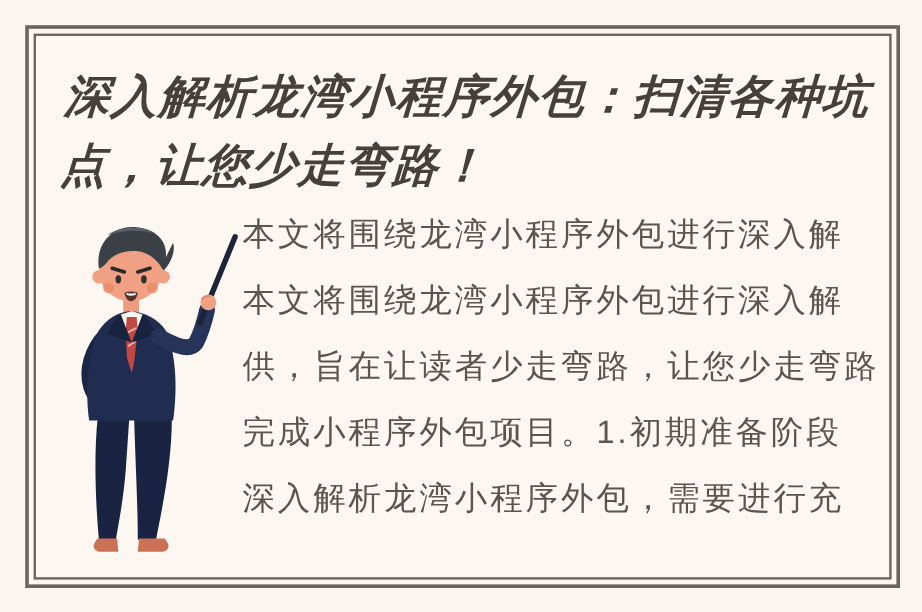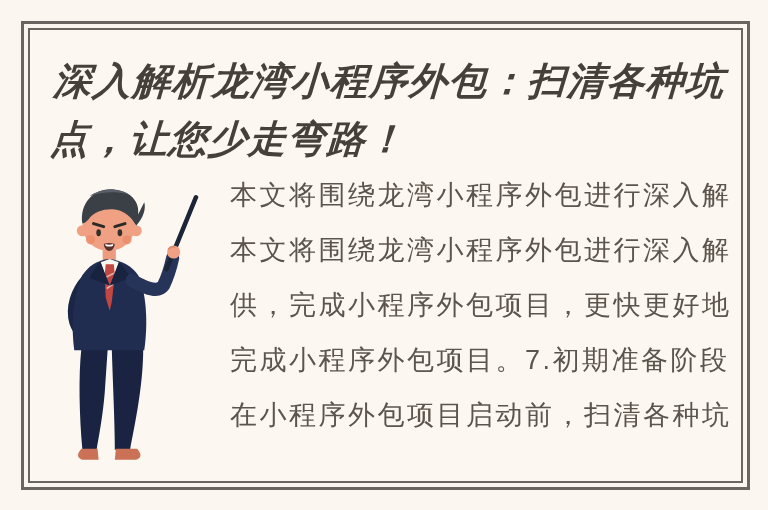--- a/index.html
+++ b/index.html
@@ -44,21 +44,21 @@
 
   .figure-wrap {
     position: absolute;
     left: 20px; top: 148px;
     width: 154px; height: 294px;
   }
   .figure-wrap svg { width: 100%; height: 100%; display: block; }
 
   .bodytext {
     position: absolute;
-    left: 200px; top: 138px;
+    left: 172px; top: 138px;
     width: 510px;
   }
   .bodyline {
     font-family: "Liberation Sans", sans-serif;
     font-size: 27px;
     line-height: 55px;
     letter-spacing: 2.5px;
     color: #5c554d;
     white-space: nowrap;
   }
@@ -124,20 +124,20 @@
           <line x1="114" y1="90" x2="143" y2="19" stroke="#1c2438" stroke-width="4.5" stroke-linecap="round"></line>
 
           <circle cx="121" cy="73" r="6.5" fill="#f0a183"></circle>
           <path d="M116,70 Q119,67 122,68" fill="none" stroke="#d98a6d" stroke-width="1.6" stroke-linecap="round"></path>
         </svg>
       </div>
 
       <div class="bodytext">
         <div class="bodyline">本文将围绕龙湾小程序外包进行深入解</div>
         <div class="bodyline">本文将围绕龙湾小程序外包进行深入解</div>
-        <div class="bodyline">供，完成小程序外包项目，更快更好地</div>
-        <div class="bodyline">完成小程序外包项目。7.初期准备阶段</div>
-        <div class="bodyline">在小程序外包项目启动前，扫清各种坑</div>
+        <div class="bodyline">供，旨在让读者少走弯路，让您少走弯路</div>
+        <div class="bodyline">完成小程序外包项目。1.初期准备阶段</div>
+        <div class="bodyline">深入解析龙湾小程序外包，需要进行充</div>
       </div>
 
     </div>
   </div>
 </div>
 
 </body></html>

